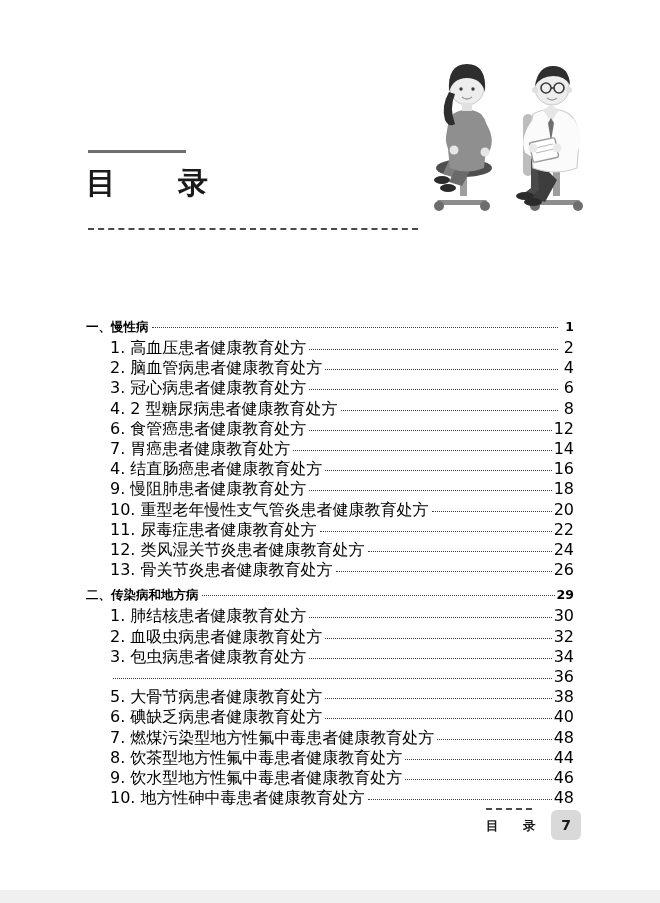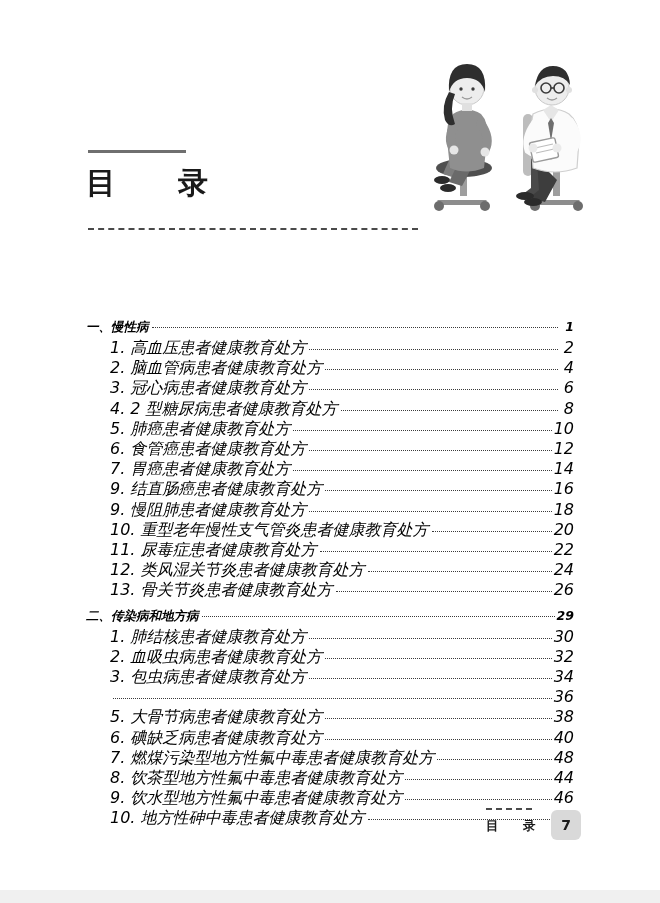--- a/index.html
+++ b/index.html
@@ -65,21 +65,20 @@
 
   
   .toc {
     position: absolute;
     left: 86px;
     top: 312px;
     width: 488px;
   }
   .toc-section {
     margin-bottom: 2px;
-    font-style: italic;
   }
   .toc-line {
     display: flex;
     align-items: baseline;
     font-size: 16px;
     color: #000;
     line-height: 20.2px;
     white-space: nowrap;
   }
   .toc-line.level1 {
@@ -267,36 +266,31 @@
         <span class="lbl">3.  冠心病患者健康教育处方</span>
         <span class="dots"></span>
         <span class="pg">6</span>
       </div>
       <div class="toc-line level2">
         <span class="lbl">4.  2 型糖尿病患者健康教育处方</span>
         <span class="dots"></span>
         <span class="pg">8</span>
       </div>
       <div class="toc-line level2">
-        <span class="lbl">5.  肺癌患者健康教育处方</span>
-        <span class="dots"></span>
-        <span class="pg">10</span>
-      </div>
-      <div class="toc-line level2">
         <span class="lbl">6.  食管癌患者健康教育处方</span>
         <span class="dots"></span>
         <span class="pg">12</span>
       </div>
       <div class="toc-line level2">
         <span class="lbl">7.  胃癌患者健康教育处方</span>
         <span class="dots"></span>
         <span class="pg">14</span>
       </div>
       <div class="toc-line level2">
-        <span class="lbl">9.  结直肠癌患者健康教育处方</span>
+        <span class="lbl">4.  结直肠癌患者健康教育处方</span>
         <span class="dots"></span>
         <span class="pg">16</span>
       </div>
       <div class="toc-line level2">
         <span class="lbl">9.  慢阻肺患者健康教育处方</span>
         <span class="dots"></span>
         <span class="pg">18</span>
       </div>
       <div class="toc-line level2">
         <span class="lbl">10.  重型老年慢性支气管炎患者健康教育处方</span>

